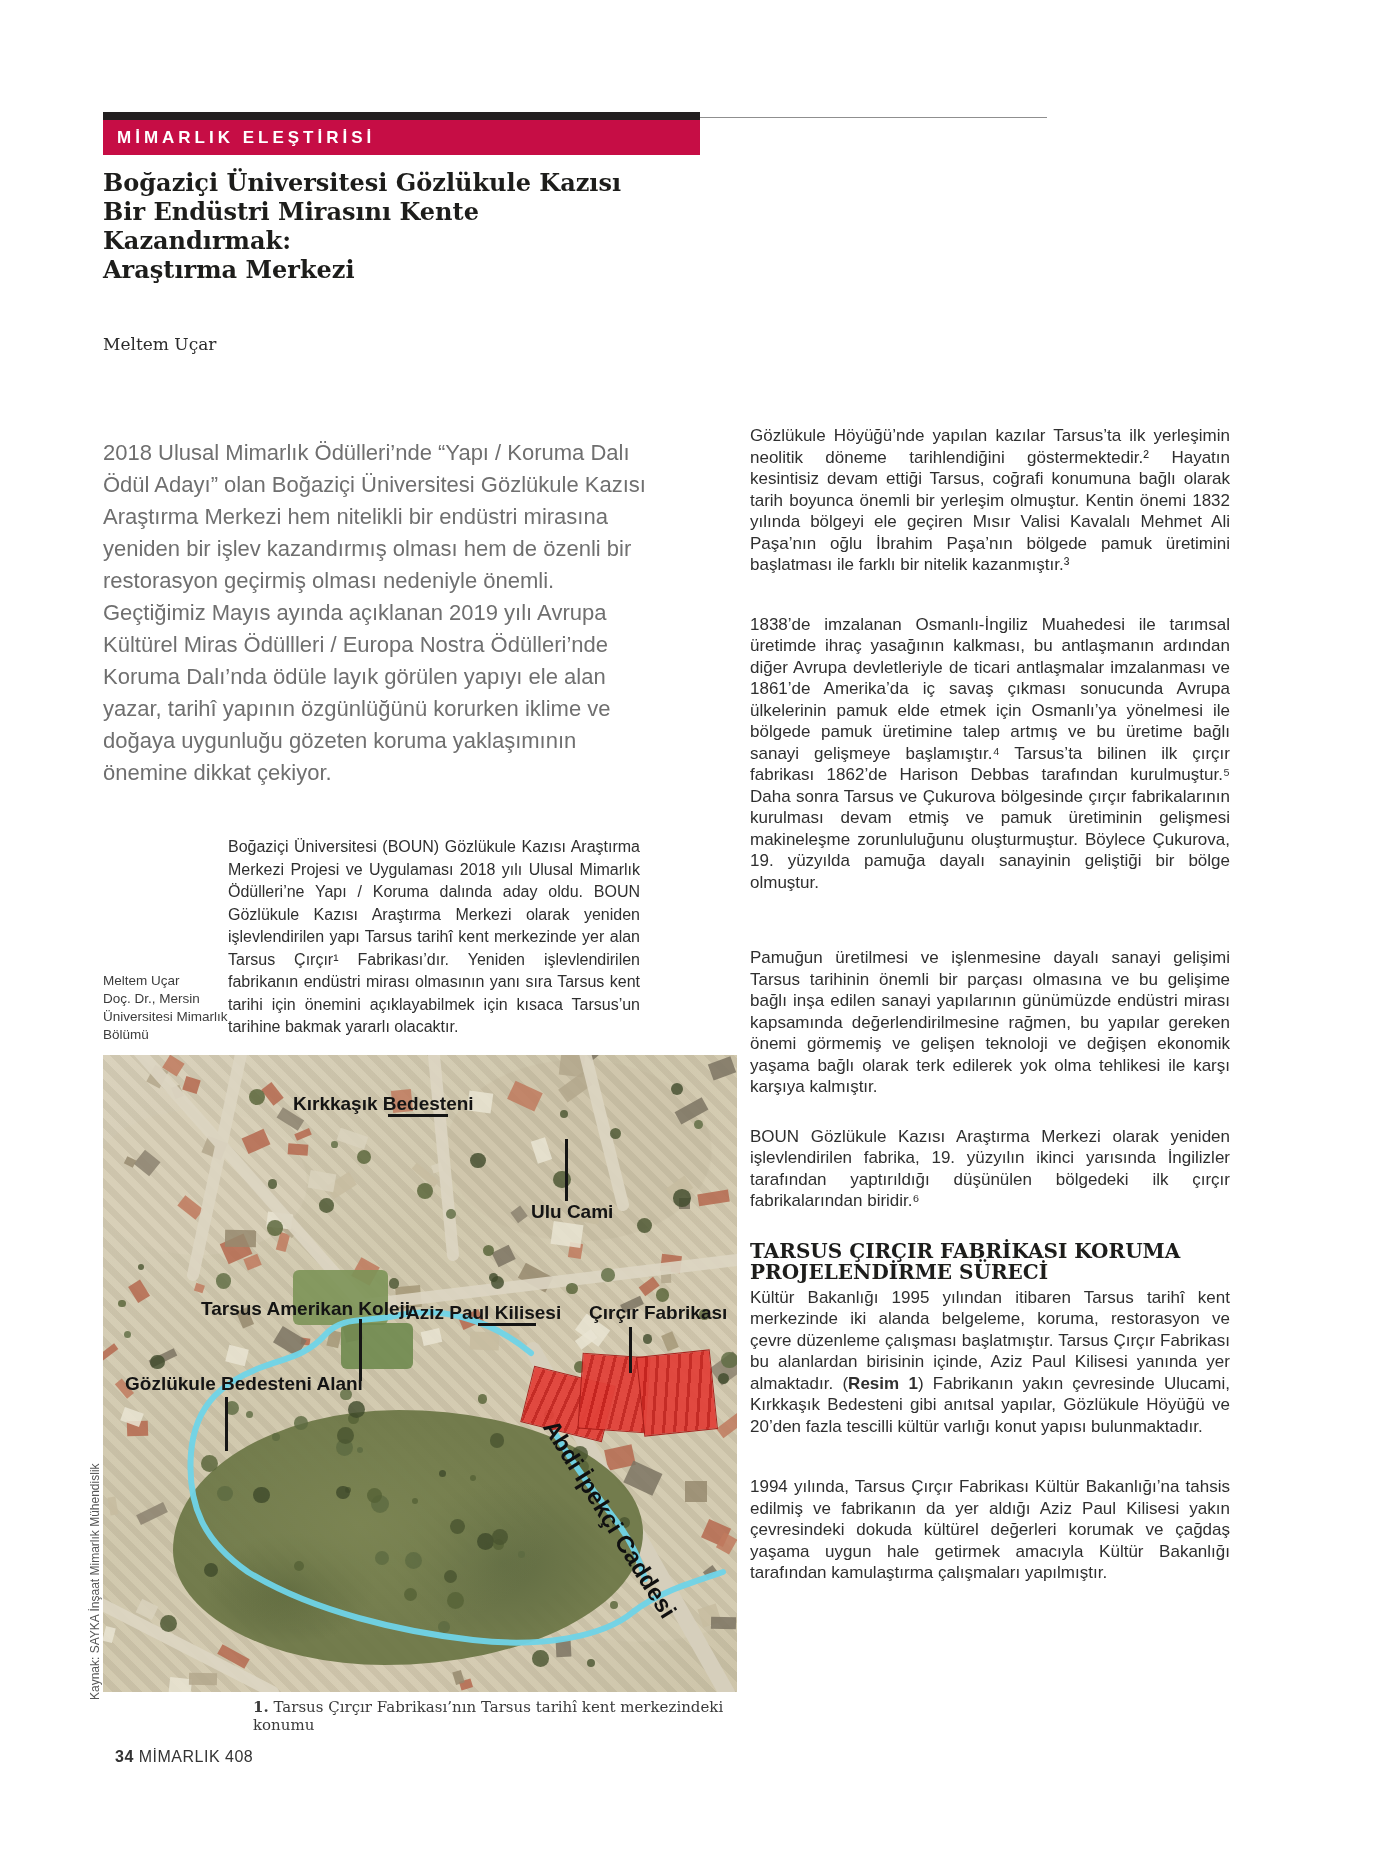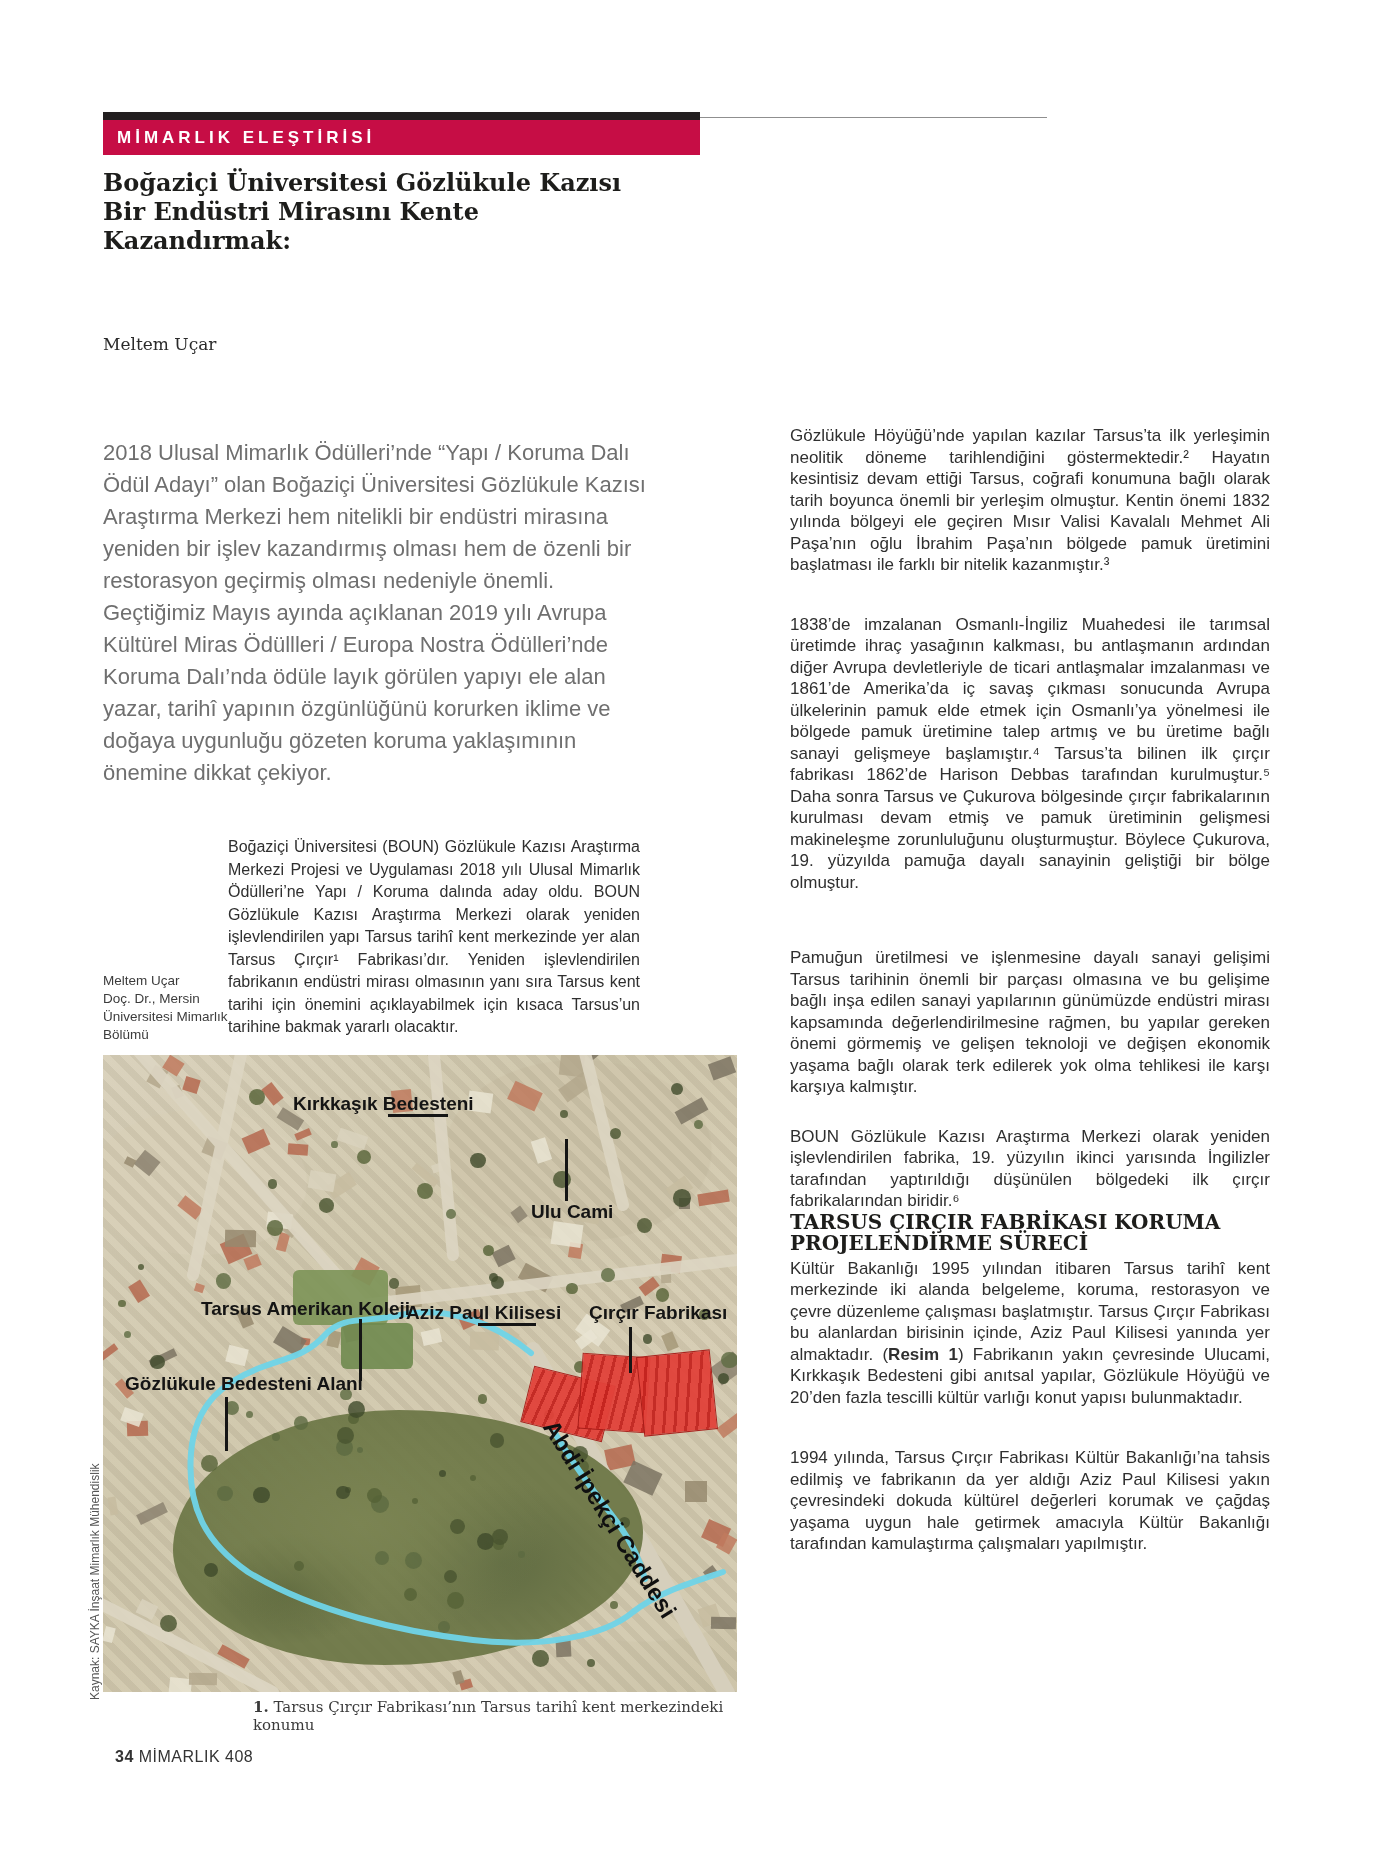--- a/index.html
+++ b/index.html
@@ -25,27 +25,27 @@
               font-size:22px;line-height:32px;color:#6f6f6f;}
 
   .lede{position:absolute;left:228px;top:836px;width:412px;
         font-size:16px;line-height:22.5px;color:#2f2f2f;text-align:justify;}
 
   .bio{position:absolute;left:103px;top:972px;width:150px;
        font-size:13.5px;line-height:18px;color:#3c3c3c;}
   .bio div{display:block;}
 
   
-  .right-col{position:absolute;left:790px;top:425px;width:480px;color:#2f2f2f;
+  .right-col{position:absolute;left:750px;top:425px;width:480px;color:#2f2f2f;
              font-size:17px;line-height:21.5px;text-align:justify;}
   .right-col p{margin:0;}
   .right-col .gap38{margin-top:38px;}
   .right-col .gap54{margin-top:54px;}
   .right-col .gap40{margin-top:28px;}
-  .right-col .gap29{}
+  .right-col .gap29{margin-top:29px;}
   .right-col .gap4{margin-top:4px;}
   .right-col .gap39{margin-top:39px;}
   .section-heading{font-family:"DejaVu Serif",serif;font-weight:bold;font-size:20px;line-height:21px;
                    color:#1d1d1b;text-align:left;}
   .section-heading span{display:block;}
   .bold-inline{font-weight:bold;}
 
   
   .map{position:absolute;left:103px;top:1055px;width:634px;height:637px;overflow:hidden;
        background:
@@ -98,20 +98,21 @@
     <div class="banner-topbar"></div>
     <div class="banner-red">
       <span>MİMARLIK ELEŞTİRİSİ</span>
     </div>
   </div>
   <div class="banner-rule"></div>
 
   <h1 class="title">
     <span>Boğaziçi Üniversitesi Gözlükule Kazısı</span>
     <span>Bir Endüstri Mirasını Kente Kazandırmak:</span>
+    <span>Araştırma Merkezi</span>
   </h1>
   <div class="author">Meltem Uçar</div>
 
   <div class="standfirst">2018 Ulusal Mimarlık Ödülleri’nde “Yapı / Koruma Dalı Ödül Adayı” olan Boğaziçi Üniversitesi Gözlükule Kazısı Araştırma Merkezi hem nitelikli bir endüstri mirasına yeniden bir işlev kazandırmış olması hem de özenli bir restorasyon geçirmiş olması nedeniyle önemli. Geçtiğimiz Mayıs ayında açıklanan 2019 yılı Avrupa Kültürel Miras Ödüllleri / Europa Nostra Ödülleri’nde Koruma Dalı’nda ödüle layık görülen yapıyı ele alan yazar, tarihî yapının özgünlüğünü korurken iklime ve doğaya uygunluğu gözeten koruma yaklaşımının önemine dikkat çekiyor.</div>
   <div class="lede">Boğaziçi Üniversitesi (BOUN) Gözlükule Kazısı Araştırma Merkezi Projesi ve Uygulaması 2018 yılı Ulusal Mimarlık Ödülleri’ne Yapı / Koruma dalında aday oldu. BOUN Gözlükule Kazısı Araştırma Merkezi olarak yeniden işlevlendirilen yapı Tarsus tarihî kent merkezinde yer alan Tarsus Çırçır¹ Fabrikası’dır. Yeniden işlevlendirilen fabrikanın endüstri mirası olmasının yanı sıra Tarsus kent tarihi için önemini açıklayabilmek için kısaca Tarsus’un tarihine bakmak yararlı olacaktır.</div>
   <div class="bio">
     <div>Meltem Uçar</div>
     <div>Doç. Dr., Mersin</div>
     <div>Üniversitesi Mimarlık</div>
     <div>Bölümü</div>

